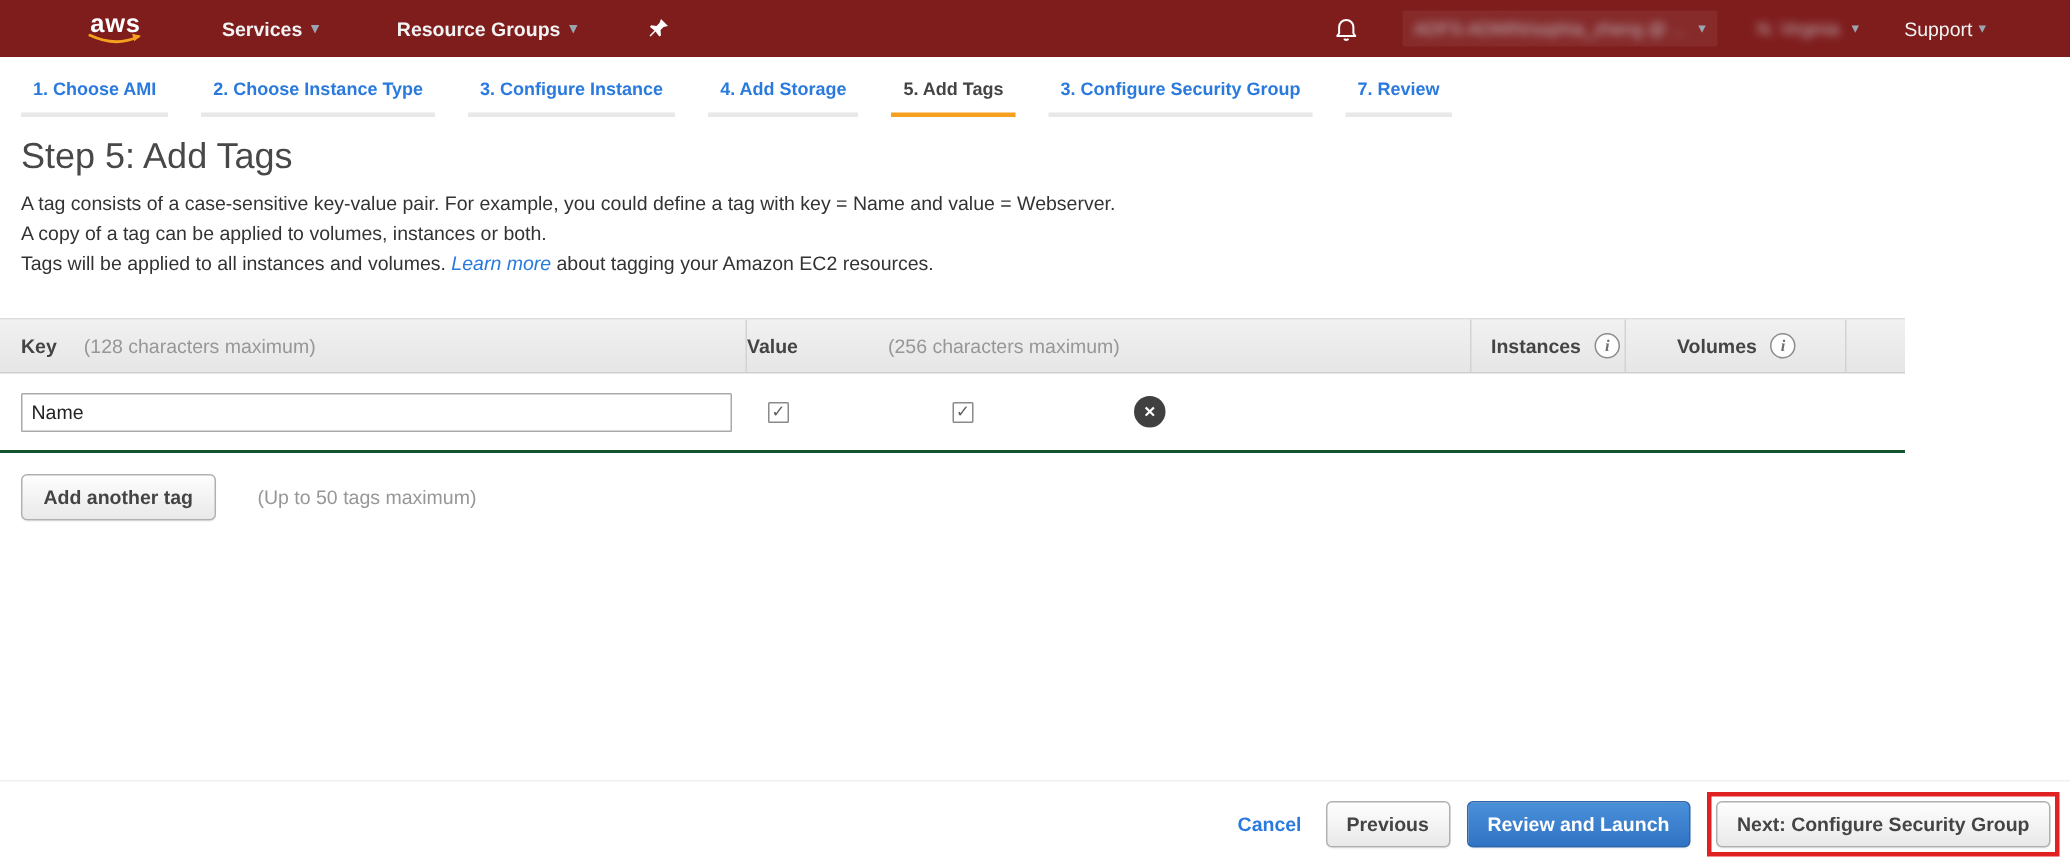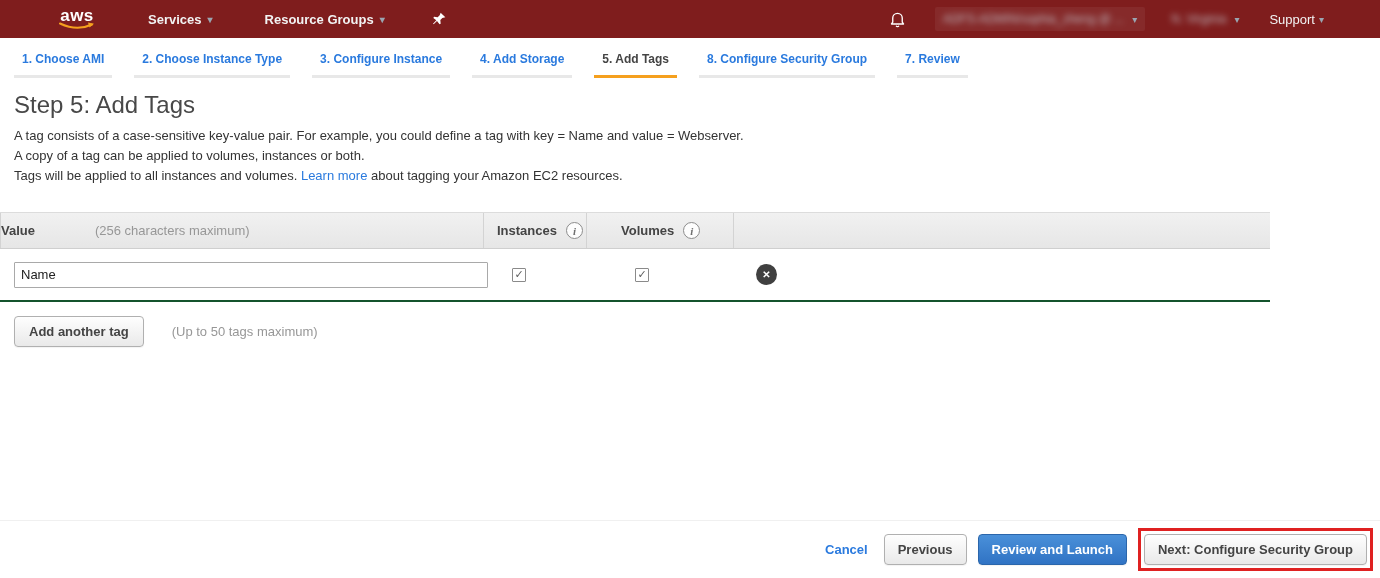--- a/index.html
+++ b/index.html
@@ -24,21 +24,21 @@
 
   
   .tabs { padding:14px 0 0 14px; display:flex; }
   .tab { font-size:12px; font-weight:bold; color:#2a7ade; padding:0 8px 9px 8px; margin-right:22px;
          border-bottom:3px solid #e8e8e8; cursor:pointer; white-space:nowrap; }
   .tab.active { color:#444; border-bottom-color:#f5a01e; cursor:default; }
 
   
   .page-title { margin:13px 0 7px 14px; font-size:24px; font-weight:400; color:#484848; }
   .desc { margin-left:14px; font-size:13px; line-height:20px; color:#333; }
-  .desc a { color:#2a7ade; text-decoration:none; cursor:pointer; }
+  .desc a { color:#2a7ade; text-decoration:none; cursor:pointer;font-style:italic; }
 
   
   .tags-table { margin-top:26px; width:1270px; }
   .thead { display:flex; height:37px; align-items:center;
            background:linear-gradient(#f1f1f1,#e6e6e6);
            border-top:1px solid #dcdcdc; border-bottom:1px solid #cfcfcf; }
   .th { height:100%; display:flex; align-items:center; font-size:13px; color:#444; }
   .th .lbl { font-weight:bold; }
   .th .hint { color:#979797; font-weight:400; margin-left:18px; }
   .col-key { width:497px; padding-left:14px; }
@@ -131,35 +131,39 @@
     </div>
   </div>
 </div>
 
 <div class="tabs">
   <div class="tab">1. Choose AMI</div>
   <div class="tab">2. Choose Instance Type</div>
   <div class="tab">3. Configure Instance</div>
   <div class="tab">4. Add Storage</div>
   <div class="tab active">5. Add Tags</div>
-  <div class="tab">8. Configure Security Group</div>
+  <div class="tab">3. Configure Security Group</div>
   <div class="tab">7. Review</div>
 </div>
 
 <h1 class="page-title">Step 5: Add Tags</h1>
 <div class="desc">A tag consists of a case-sensitive key-value pair. For example, you could define a tag with key = Name and value = Webserver.</div>
 <div class="desc">A copy of a tag can be applied to volumes, instances or both.</div>
 <div class="desc">
   <span>Tags will be applied to all instances and volumes.</span>
   <a>Learn more</a>
   <span>about tagging your Amazon EC2 resources.</span>
 </div>
 
 <div class="tags-table">
   <div class="thead">
+    <div class="th col-key">
+      <span class="lbl">Key</span>
+      <span class="hint">(128 characters maximum)</span>
+    </div>
     <div class="th col-value">
       <span class="lbl">Value</span>
       <span class="hint">(256 characters maximum)</span>
     </div>
     <div class="th col-inst">
       <span class="lbl">Instances</span>
       <span class="info-icon">i</span>
     </div>
     <div class="th col-vol">
       <span class="lbl">Volumes</span>

